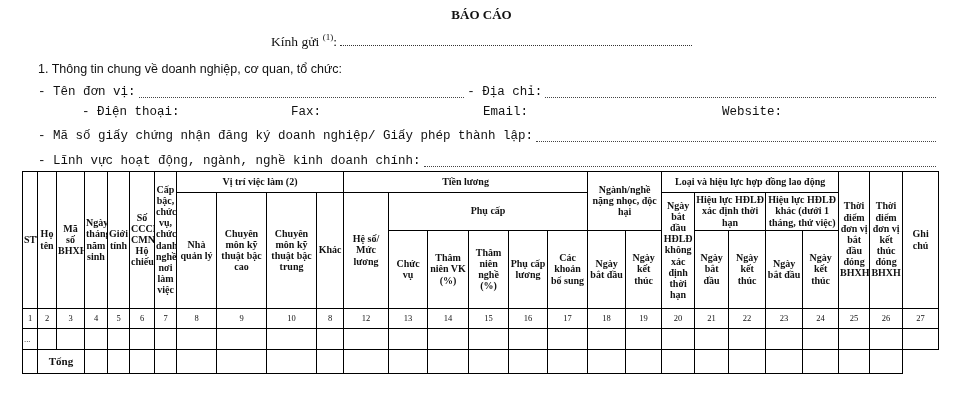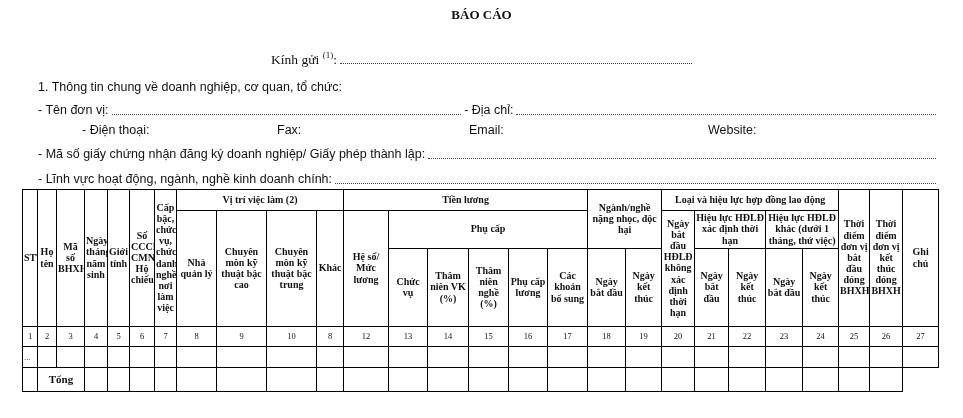--- a/index.html
+++ b/index.html
@@ -2,32 +2,32 @@
 <html><head>
 <meta charset="utf-8">
 <style>
   html,body{margin:0;padding:0;background:#fff;}
   body{width:963px;height:418px;overflow:hidden;color:#111;}
   .page{position:relative;width:963px;height:418px;font-family:"Liberation Serif",serif;}
 
   .title1{padding-top:7px;text-align:center;font-weight:bold;font-size:13px;line-height:15px;}
   .title2{margin-top:6px;text-align:center;font-weight:bold;font-size:15px;line-height:17px;letter-spacing:.3px;}
 
-  .salutation{margin-top:25px;text-align:center;font-size:13.5px;line-height:17px;}
+  .salutation{margin-top:7px;text-align:center;font-size:13.5px;line-height:17px;}
   .salutation sup{font-size:9px;}
   .kg-dots{display:inline-block;width:352px;border-bottom:1.6px dotted #333;height:10px;margin-left:3px;}
 
   .sans{font-family:"Liberation Sans",sans-serif;font-size:12.5px;line-height:15px;}
   .sec1{margin:12px 0 0 38px;}
-  .frow{display:flex;align-items:flex-start;margin-left:38px;margin-right:24px;}
+  .frow{display:flex;align-items:flex-end;margin-left:38px;margin-right:24px;font-family:Liberation Mono, monospace;}
   .frow .lbl{white-space:nowrap;}
   .dots{flex:1 1 auto;border-bottom:1.2px dotted #444;height:11px;margin:0 3px 2px 3px;}
   .row-ten{margin-top:8px;}
   .row-contact{margin-top:5px;margin-right:0;}
-  .w1{width:195px;margin-left:44px;} .w2{width:192px;} .w3{width:239px;}
+  .w1{width:195px;margin-left:44px;} .w2{width:192px;margin-left:14px;} .w3{width:239px;}
   .row-maso{margin-top:9px;}
   .row-linhvuc{margin-top:10px;}
   .sec2{margin:7px 0 2px 38px;font-size:13.5px;line-height:15px;}
 
   table.labor{border-collapse:collapse;table-layout:fixed;width:916px;margin:2px 0 0 22px;}
   table.labor th,table.labor td{border:1px solid #000;padding:0 1px;text-align:center;vertical-align:middle;
     font-family:"Liberation Serif",serif;overflow:hidden;}
   table.labor th{font-weight:bold;font-size:10px;line-height:1.12;}
   th.g{font-size:8.5px;}
   tr.h1{height:21px;} tr.h2{height:38px;} tr.h3{height:78px;}

